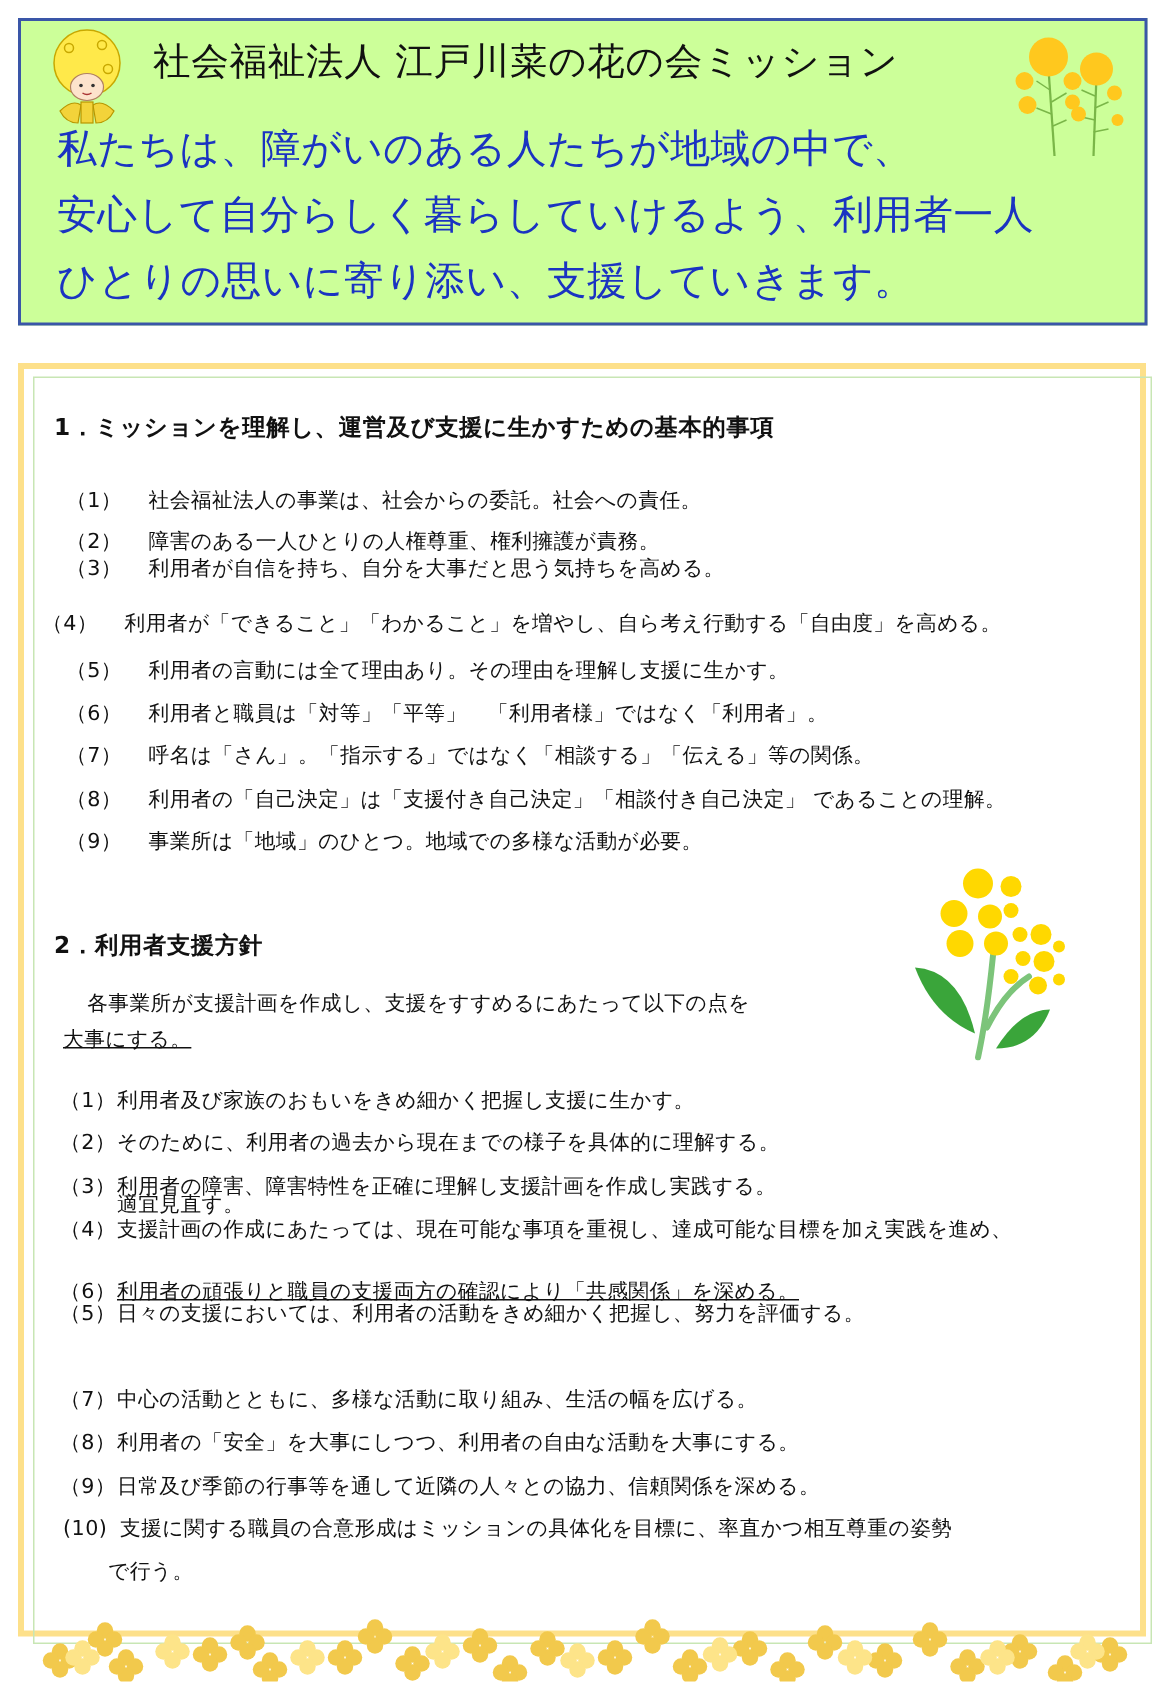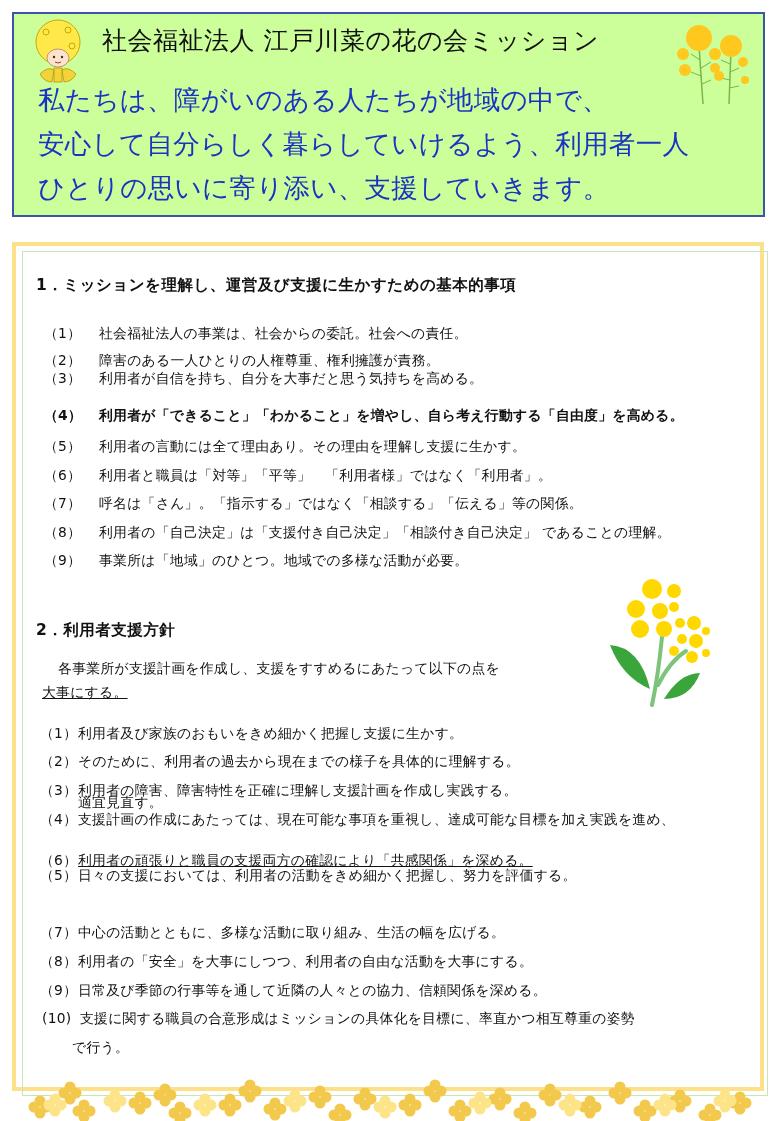--- a/index.html
+++ b/index.html
@@ -79,21 +79,21 @@
 <div class="frame-yellow"></div>
 <div class="frame-green"></div>
 
 <div class="content">
 
   <div class="sec-heading" style="left:36px; top:263px;">1．ミッションを理解し、運営及び支援に生かすための基本的事項</div>
 
   <div class="item s1" style="left:40px; top:313px;"><span class="num">（1）</span><span>社会福祉法人の事業は、社会からの委託。社会への責任。</span></div>
   <div class="item s1" style="left:40px; top:340px;"><span class="num">（2）</span><span>障害のある一人ひとりの人権尊重、権利擁護が責務。</span></div>
   <div class="item s1" style="left:40px; top:358px;"><span class="num">（3）</span><span>利用者が自信を持ち、自分を大事だと思う気持ちを高める。</span></div>
-  <div class="item s1" style="left:40px; top:395px;font-weight:bold;"><span class="num">（4）</span><span>利用者が「できること」「わかること」を増やし、自ら考え行動する「自由度」を高める。</span></div>
+  <div class="item s1" style="left:24px; top:395px;"><span class="num">（4）</span><span>利用者が「できること」「わかること」を増やし、自ら考え行動する「自由度」を高める。</span></div>
   <div class="item s1" style="left:40px; top:426px;"><span class="num">（5）</span><span>利用者の言動には全て理由あり。その理由を理解し支援に生かす。</span></div>
   <div class="item s1" style="left:40px; top:455px;"><span class="num">（6）</span><span>利用者と職員は「対等」「平等」　「利用者様」ではなく「利用者」。</span></div>
   <div class="item s1" style="left:40px; top:483px;"><span class="num">（7）</span><span>呼名は「さん」。「指示する」ではなく「相談する」「伝える」等の関係。</span></div>
   <div class="item s1" style="left:40px; top:512px;"><span class="num">（8）</span><span>利用者の「自己決定」は「支援付き自己決定」「相談付き自己決定」 であることの理解。</span></div>
   <div class="item s1" style="left:40px; top:540px;"><span class="num">（9）</span><span>事業所は「地域」のひとつ。地域での多様な活動が必要。</span></div>
 
   <div class="sec-heading" style="left:36px; top:608px;">2．利用者支援方針</div>
   <div class="intro" style="top:648px; left:44px;">　各事業所が支援計画を作成し、支援をすすめるにあたって以下の点を</div>
   <div class="intro" style="top:672px; left:42px;text-decoration:underline;">大事にする。</div>
 

